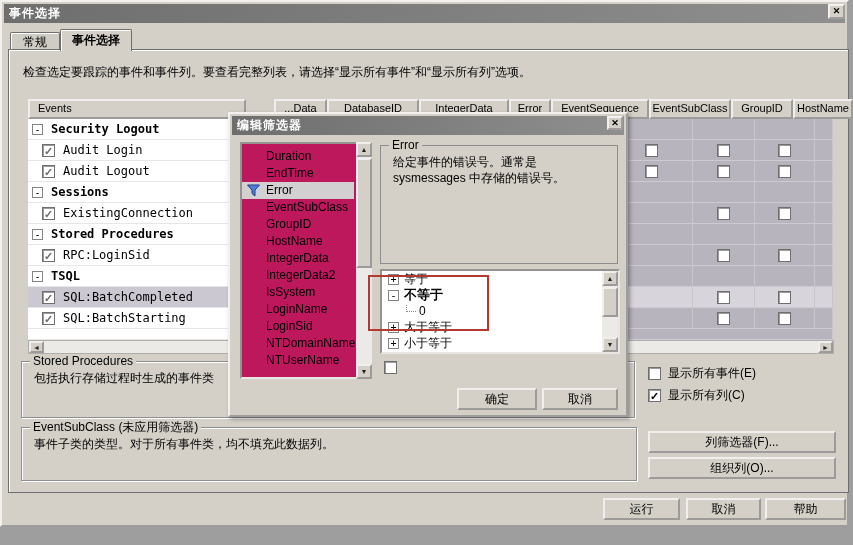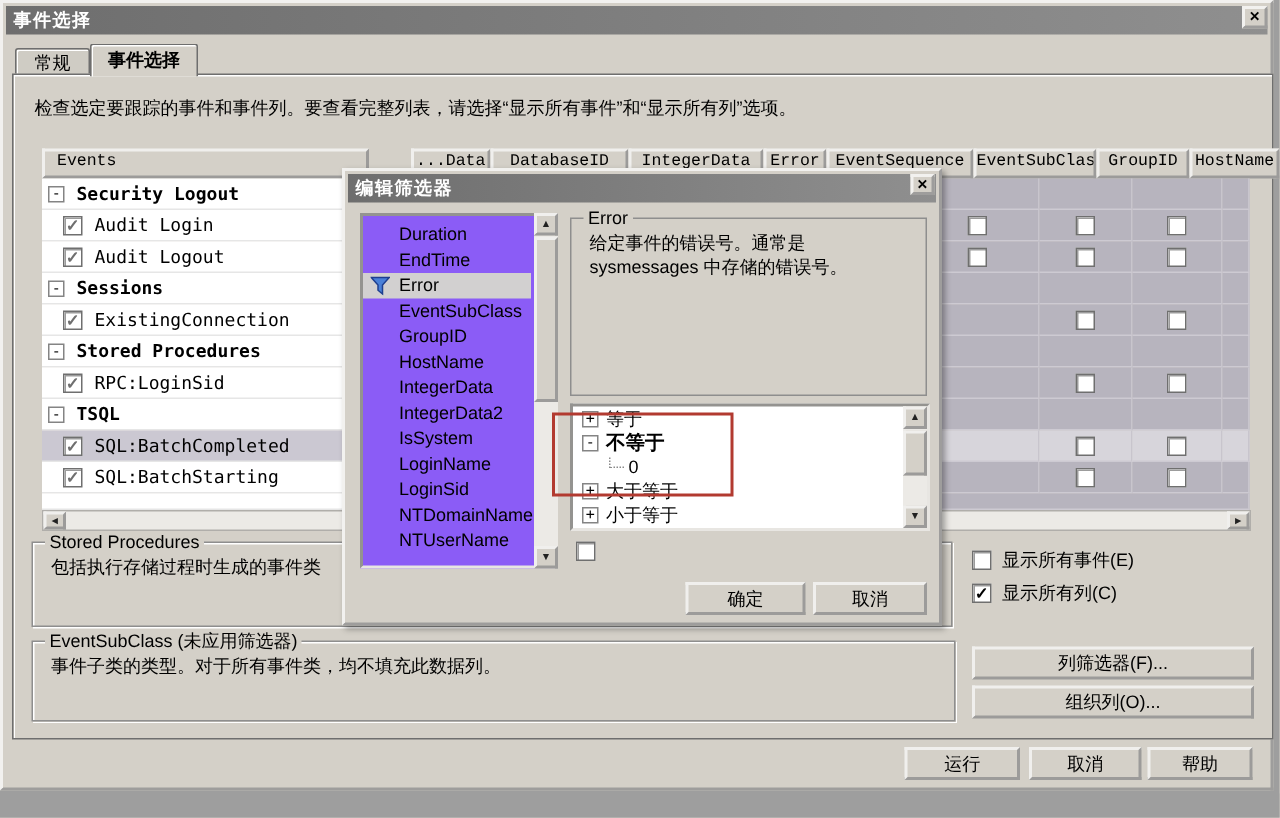--- a/index.html
+++ b/index.html
@@ -9,21 +9,21 @@
   .titlebar{position:absolute;left:2px;top:2px;width:841px;height:19px;background:linear-gradient(to right,#6e6e6e,#8f8f8f);color:#fff;font-weight:bold;line-height:19px;padding-left:5px;letter-spacing:1px}
   .tb-close{position:absolute;right:2px;top:2px;width:17px;height:15px;background:#d4d0c8;border:2px outset #f2f1ef;font-size:9px;line-height:11px;text-align:center;font-weight:bold;color:#000}
   .tab{position:absolute;background:#d4d0c8;border:1px solid #6e6e6e;border-bottom:none;box-shadow:inset 1px 1px 0 #fff;text-align:center;border-radius:2px 2px 0 0}
   .tab.inactive{left:8px;top:30px;width:50px;height:18px;line-height:18px;z-index:1;background:#cfccc4}
   .tab.active{left:58px;top:27px;width:72px;height:22px;line-height:20px;z-index:3;font-weight:bold}
   .tabpage{position:absolute;left:6px;top:47px;width:841px;height:444px;background:#d4d0c8;border:1px solid #6e6e6e;box-shadow:inset 1px 1px 0 #fff;z-index:2}
   .instruction{position:absolute;left:14px;top:14px;width:810px}
   
   .etable{position:absolute;left:19px;top:49px;width:806px;z-index:2}
   .ehdr{display:flex;height:20px}
-  .ehcell{height:20px;background:#d4d0c8;border:2px outset #f0efed;font-family:Liberation Mono, monospace;font-size:11px;line-height:15px;overflow:hidden;white-space:nowrap;text-align:center;flex:none}
+  .ehcell{height:20px;background:#d4d0c8;border:2px outset #f0efed;font-family:Liberation Sans, sans-serif;font-size:11px;line-height:15px;overflow:hidden;white-space:nowrap;text-align:center;flex:none}
   .ehcell.first{text-align:left;padding-left:8px}
   .erow{display:flex;height:21px}
   .ecell-events{width:218px;flex:none;background:#fff;border-right:2px solid #9a97a1;border-bottom:1px solid #e6e6e6;display:flex;align-items:center;overflow:hidden}
   .ecell{flex:none;background:#b7b4be;border-right:1px solid #c8c5cd;border-bottom:1px solid #cdcad2;display:flex;align-items:center;justify-content:center}
   .erow.sel .ecell-events{background:#cbc8d2}
   .erow.sel .ecell{background:#d7d5db}
   .efiller{display:flex;height:11px}
   .ev-label{font-family:"DejaVu Sans Mono",monospace;font-size:12px;white-space:nowrap;margin-left:8px}
   .ev-label.grp{font-weight:bold}
   .pm{width:11px;height:11px;flex:none;border:1px solid #848484;background:#fff;font-size:10px;line-height:9px;text-align:center;font-family:"DejaVu Sans Mono",monospace;margin-left:4px}
@@ -36,21 +36,21 @@
   .groupbox{position:absolute;border:1px solid #8e8e8e;box-shadow:inset 1px 1px 0 #fff, 1px 1px 0 #fff}
   .gb-label{position:absolute;top:-8px;left:8px;background:#d4d0c8;padding:0 3px;line-height:14px}
   .gb-text{padding:8px 10px 0 12px;line-height:16px}
   
   .optrow{position:absolute;display:flex;align-items:center;gap:7px}
   .btn{position:absolute;background:#d4d0c8;border:2px outset #f0efed;text-align:center;line-height:18px}
   
   .dialog{position:absolute;left:228px;top:112px;width:400px;height:305px;background:#d4d0c8;border:2px outset #f2f1ef;z-index:10;box-shadow:2px 2px 4px rgba(0,0,0,.35)}
   .dlg-title{position:absolute;left:2px;top:2px;width:392px;height:19px;background:linear-gradient(to right,#6e6e6e,#8f8f8f);color:#fff;font-weight:bold;line-height:19px;padding-left:5px;letter-spacing:1px}
   .dlg-close{position:absolute;right:3px;top:2px;width:16px;height:14px;background:#d4d0c8;border:2px outset #f2f1ef;font-size:9px;line-height:10px;text-align:center;font-weight:bold;color:#000}
-  .flist{position:absolute;left:10px;top:28px;width:132px;height:237px;background:#8b5cf6;border:2px inset #e8e6e2;overflow:hidden;padding-top:4px}
+  .flist{position:absolute;left:10px;top:28px;width:132px;height:237px;background:#be185d;border:2px inset #e8e6e2;overflow:hidden;padding-top:4px}
   .flitem{position:relative;height:17px;line-height:17px;padding-left:24px;white-space:nowrap;width:112px}
   .flitem.sel{background:#d2d0d0}
   .funnel{position:absolute;left:5px;top:2px}
   .vscroll{position:absolute;top:0;right:0;width:16px;bottom:0;background:#eceae6}
   .vbtn{position:absolute;left:0;width:16px;height:15px;background:#d4d0c8;border:2px outset #f0efed;font-size:7px;line-height:11px;text-align:center;color:#222}
   .vthumb{position:absolute;left:0;width:16px;background:#d4d0c8;border:2px outset #f0efed}
   .treebox{position:absolute;left:150px;top:155px;width:240px;height:85px;background:#fff;border:2px inset #e8e6e2;overflow:hidden}
   .trow{display:flex;align-items:center;height:16px;padding-left:6px;white-space:nowrap}
   .trow .pm{margin-left:0;margin-right:5px}
   .tlabel.b{font-weight:bold;font-size:13px}
@@ -295,21 +295,21 @@
     <div class="optrow" style="left:639px;top:337px">
       <span class="cb">✓</span>
       <span>显示所有列(C)</span>
     </div>
     <div class="btn" style="left:639px;top:381px;width:188px;height:22px">列筛选器(F)...</div>
     <div class="btn" style="left:639px;top:407px;width:188px;height:22px">组织列(O)...</div>
   </div>
 
   <div class="btn" style="left:601px;top:496px;width:77px;height:22px;z-index:3">运行</div>
   <div class="btn" style="left:684px;top:496px;width:75px;height:22px;z-index:3">取消</div>
-  <div class="btn" style="left:763px;top:496px;width:70px;height:22px;z-index:3">帮助</div>
+  <div class="btn" style="left:763px;top:496px;width:81px;height:22px;z-index:3">帮助</div>
 </div>
 
 <div class="dialog">
   <div class="dlg-title">
     <span>编辑筛选器</span>
   </div>
   <div class="dlg-close">✕</div>
 
   <div class="flist">
       <div class="flitem"><span>Duration</span></div>

